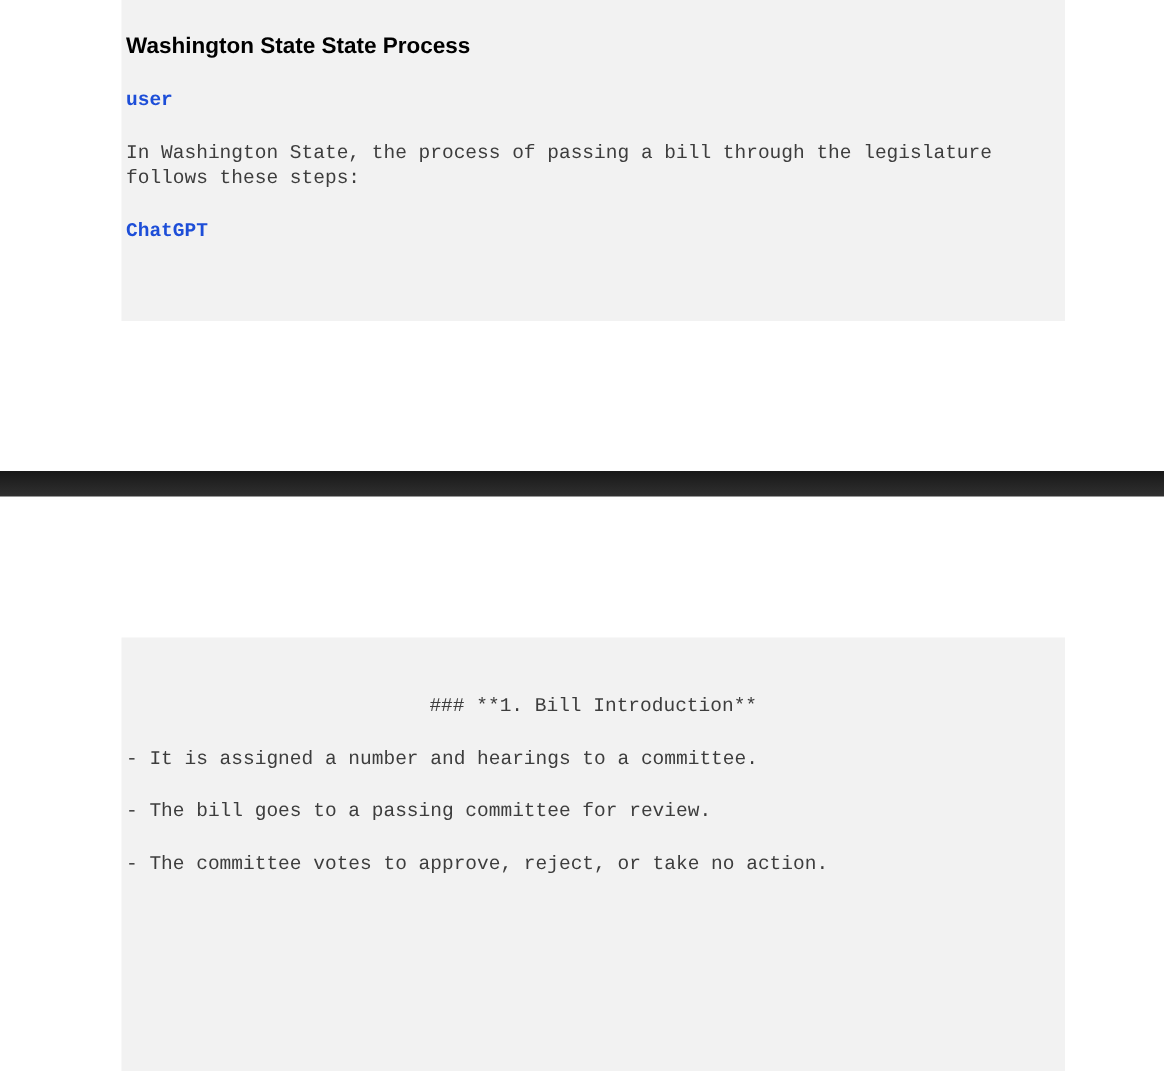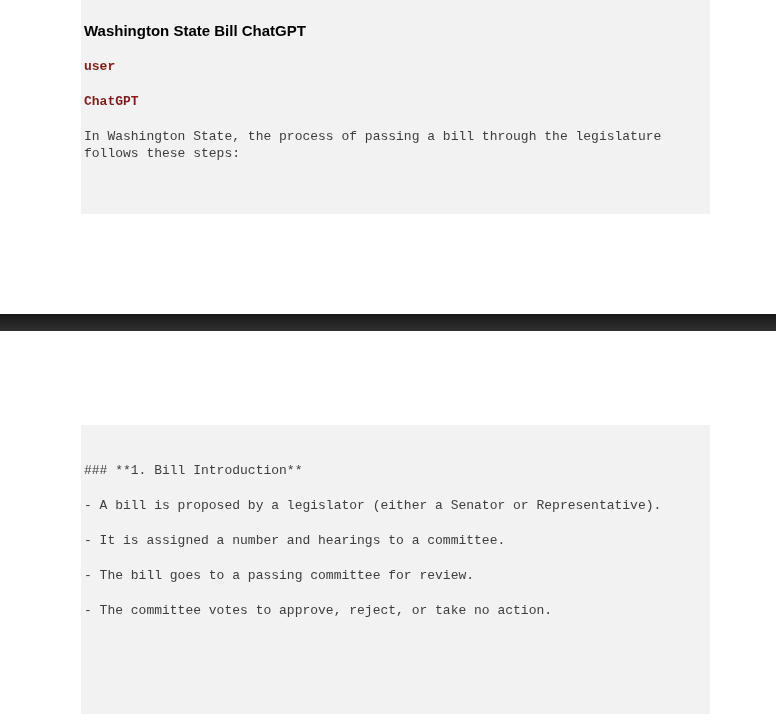--- a/index.html
+++ b/index.html
@@ -36,49 +36,48 @@
 
   .mono {
     font-family: "Liberation Mono", monospace;
     font-size: 13px;
     line-height: 17px;
     color: #3d3d3d;
     margin: 18px 0 0 0;
   }
   .role-label {
     font-weight: bold;
-    color: #7f1d1d;
+    color: #1d4ed8;
   }
-  #page2 .mono:first-child { margin-top: 0; }
+  #page2 .mono:first-child { margin-top: 0; text-align: center; }
   #page2 .section-gap { margin-top: 51px; }
 
   .page-break-bar {
     position: absolute;
     top: 314px;
     left: 0;
     width: 776px;
     height: 17px;
     background: linear-gradient(180deg, #181818 0%, #242424 50%, #303030 100%);
   }
 </style>
 </head>
 <body>
 
 <div class="page" id="page1">
   <div class="page-inner">
-    <h1 class="doc-title">Washington State Bill ChatGPT</h1>
+    <h1 class="doc-title">Washington State State Process</h1>
     <p class="mono role-label">user</p>
+    <p class="mono">In Washington State, the process of passing a bill through the legislature follows these steps:</p>
     <p class="mono role-label">ChatGPT</p>
-    <p class="mono">In Washington State, the process of passing a bill through the legislature follows these steps:</p>
   </div>
 </div>
 
 <div class="page-break-bar"></div>
 
 <div class="page" id="page2">
   <div class="page-inner">
     <p class="mono">### **1. Bill Introduction**</p>
-    <p class="mono">- A bill is proposed by a legislator (either a Senator or Representative).</p>
     <p class="mono">- It is assigned a number and hearings to a committee.</p>
     <p class="mono">- The bill goes to a passing committee for review.</p>
     <p class="mono">- The committee votes to approve, reject, or take no action.</p>
   </div>
 </div>
 
 </body></html>

